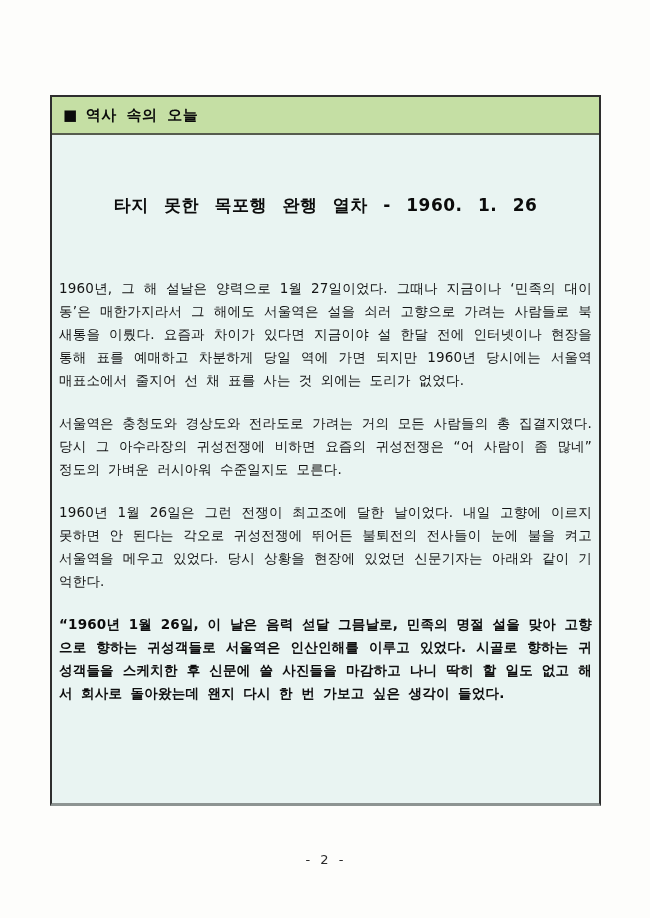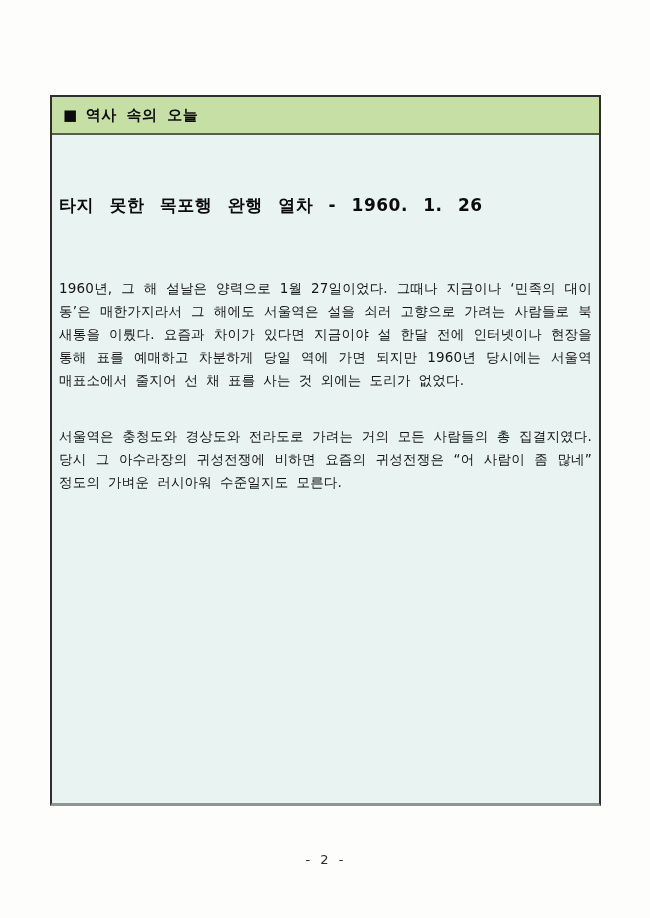--- a/index.html
+++ b/index.html
@@ -41,30 +41,30 @@
     font-size: 15px;
     margin-right: 8px;
     line-height: 1;
   }
   .doc-body {
     padding: 0 7px;
     color: #141414;
   }
   .doc-title {
     margin-top: 58px;
-    text-align: left;
+    text-align: center;
     font-weight: bold;
     font-size: 17px;
     letter-spacing: 0.5px;
     word-spacing: 9px;
     color: #0b0b0b;
     line-height: 24px;
   }
   .doc-body p {
-    margin-top: 33px;
+    margin-top: 20px;
     font-size: 13.5px;
     line-height: 23px;
     text-align: justify;
     letter-spacing: 0.2px;
     word-spacing: 3.5px;
   }
   .doc-body p.first { margin-top: 60px; }
   .doc-body p.bold { font-weight: bold; color: #0d0d0d; }
   .page-number {
     position: absolute;
@@ -87,19 +87,21 @@
     <div class="doc-header">
       <span class="bullet">■</span>
       <span>역사 속의 오늘</span>
     </div>
 
     <div class="doc-body">
       <div class="doc-title">타지 못한 목포행 완행 열차 - 1960. 1. 26</div>
 
       <p class="first">1960년, 그 해 설날은 양력으로 1월 27일이었다. 그때나 지금이나 ‘민족의 대이동’은 매한가지라서 그 해에도 서울역은 설을 쇠러 고향으로 가려는 사람들로 북새통을 이뤘다. 요즘과 차이가 있다면 지금이야 설 한달 전에 인터넷이나 현장을 통해 표를 예매하고 차분하게 당일 역에 가면 되지만 1960년 당시에는 서울역 매표소에서 줄지어 선 채 표를 사는 것 외에는 도리가 없었다.</p>
       <p>서울역은 충청도와 경상도와 전라도로 가려는 거의 모든 사람들의 총 집결지였다. 당시 그 아수라장의 귀성전쟁에 비하면 요즘의 귀성전쟁은 “어 사람이 좀 많네” 정도의 가벼운 러시아워 수준일지도 모른다.</p>
+      <p>1960년 1월 26일은 그런 전쟁이 최고조에 달한 날이었다. 내일 고향에 이르지 못하면 안 된다는 각오로 귀성전쟁에 뛰어든 불퇴전의 전사들이 눈에 불을 켜고 서울역을 메우고 있었다. 당시 상황을 현장에 있었던 신문기자는 아래와 같이 기억한다.</p>
+      <p class="bold">“1960년 1월 26일, 이 날은 음력 섣달 그믐날로, 민족의 명절 설을 맞아 고향으로 향하는 귀성객들로 서울역은 인산인해를 이루고 있었다. 시골로 향하는 귀성객들을 스케치한 후 신문에 쓸 사진들을 마감하고 나니 딱히 할 일도 없고 해서 회사로 돌아왔는데 왠지 다시 한 번 가보고 싶은 생각이 들었다.</p>
     </div>
 
   </div>
 
   <div class="page-number">- 2 -</div>
 
 </div>
 
 </body></html>

